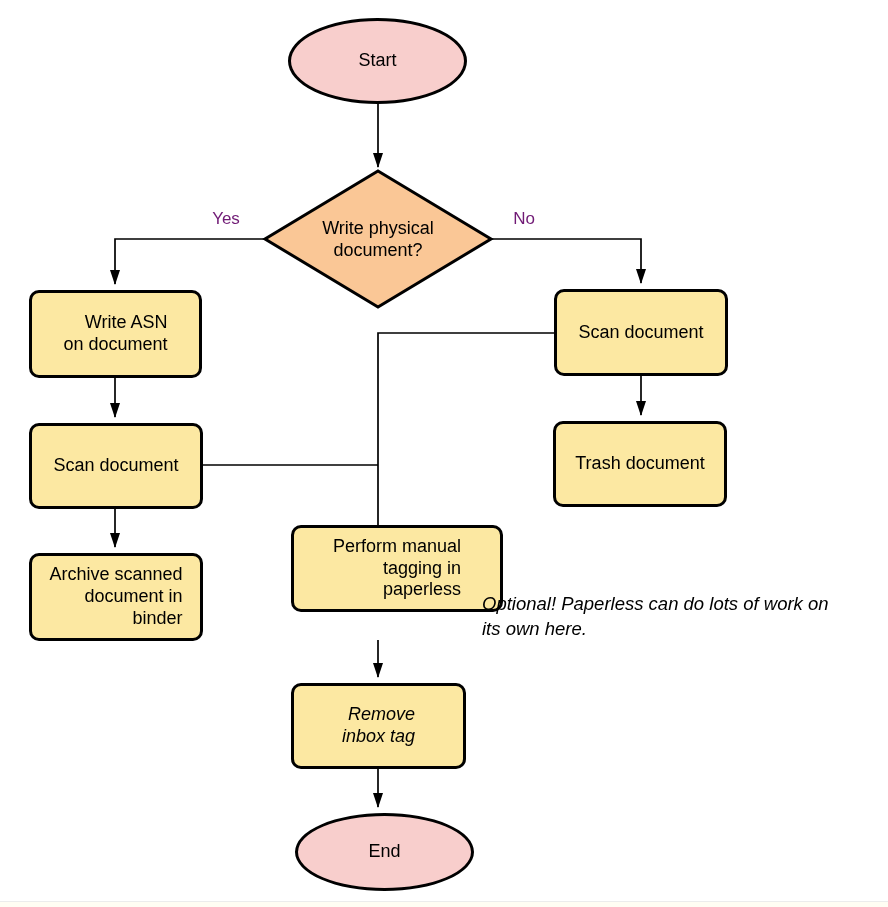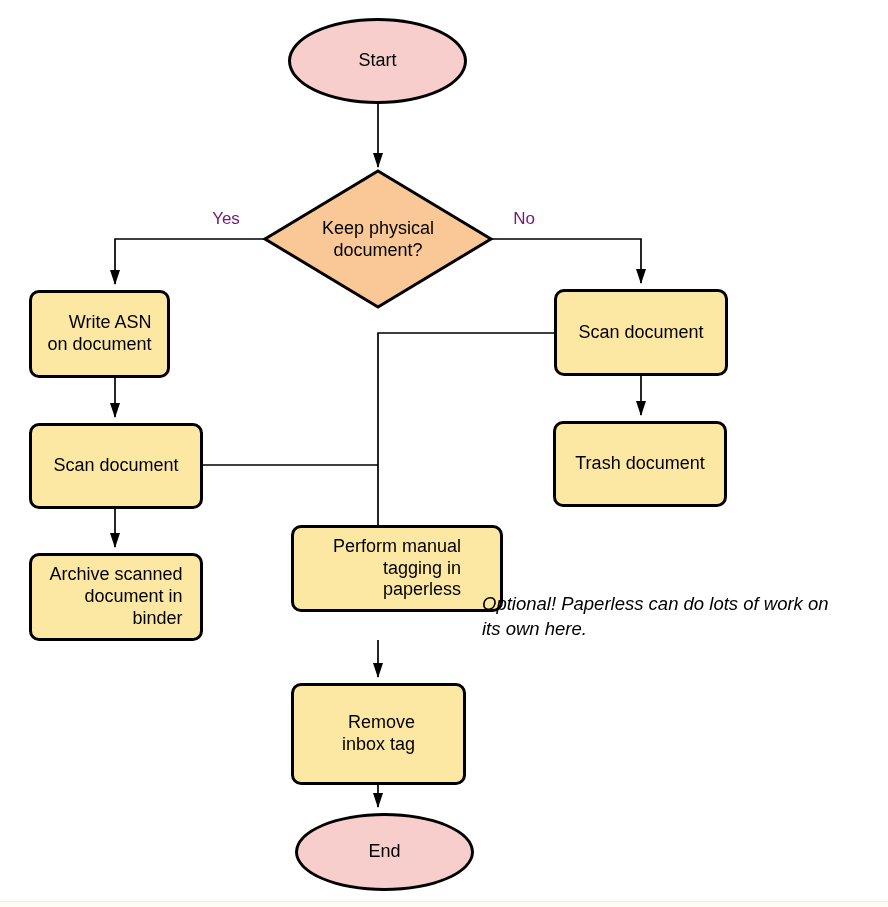--- a/index.html
+++ b/index.html
@@ -74,27 +74,27 @@
     bottom: 0;
     width: 888px;
     height: 5px;
     background: #fffdf3;
     border-top: 1px solid #ececec;
   }
 
   
   #n-start   { left: 288px; top: 18px;  width: 179px; height: 86px; }
   #n-end     { left: 295px; top: 813px; width: 179px; height: 78px; }
-  #n-write   { left: 29px;  top: 290px; width: 141px; height: 88px; }
+  #n-write   { left: 29px;  top: 290px; width: 173px; height: 88px; }
   #n-scan-l  { left: 29px;  top: 423px; width: 174px; height: 86px; }
   #n-archive { left: 29px;  top: 553px; width: 174px; height: 88px; }
   #n-scan-r  { left: 554px; top: 289px; width: 174px; height: 87px; }
   #n-trash   { left: 553px; top: 421px; width: 174px; height: 86px; }
   #n-perform { left: 291px; top: 525px; width: 212px; height: 87px; }
-  #n-remove  { left: 291px; top: 683px; width: 175px; height: 102px; }
+  #n-remove  { left: 291px; top: 683px; width: 175px; height: 86px; font-style: italic; }
   #t-decision { left: 283px; top: 214px; width: 190px; height: 50px; }
   #l-yes { left: 200px; top: 209px; width: 52px; }
   #l-no  { left: 498px; top: 209px; width: 52px; }
   #note  { left: 482px; top: 591px; }
 </style>
 </head>
 <body>
 
 <div id="canvas">
 
@@ -118,21 +118,21 @@
     <path d="M378 640 L378 677" stroke="#000" stroke-width="1.7" fill="none" marker-end="url(#arrow)"></path>
     <path d="M378 769 L378 807" stroke="#000" stroke-width="1.7" fill="none" marker-end="url(#arrow)"></path>
   </svg>
 
   <div id="n-start" class="node terminator">
     <span>Start</span>
   </div>
 
   <div id="t-decision" class="decision-text">
     <span>
-      <span>Keep physical</span><br>
+      <span>Write physical</span><br>
       <span>document?</span>
     </span>
   </div>
 
   <div id="l-yes" class="edge-label">Yes</div>
   <div id="l-no" class="edge-label">No</div>
 
   <div id="n-write" class="node process">
     <span>
       <span>Write ASN</span><br>

